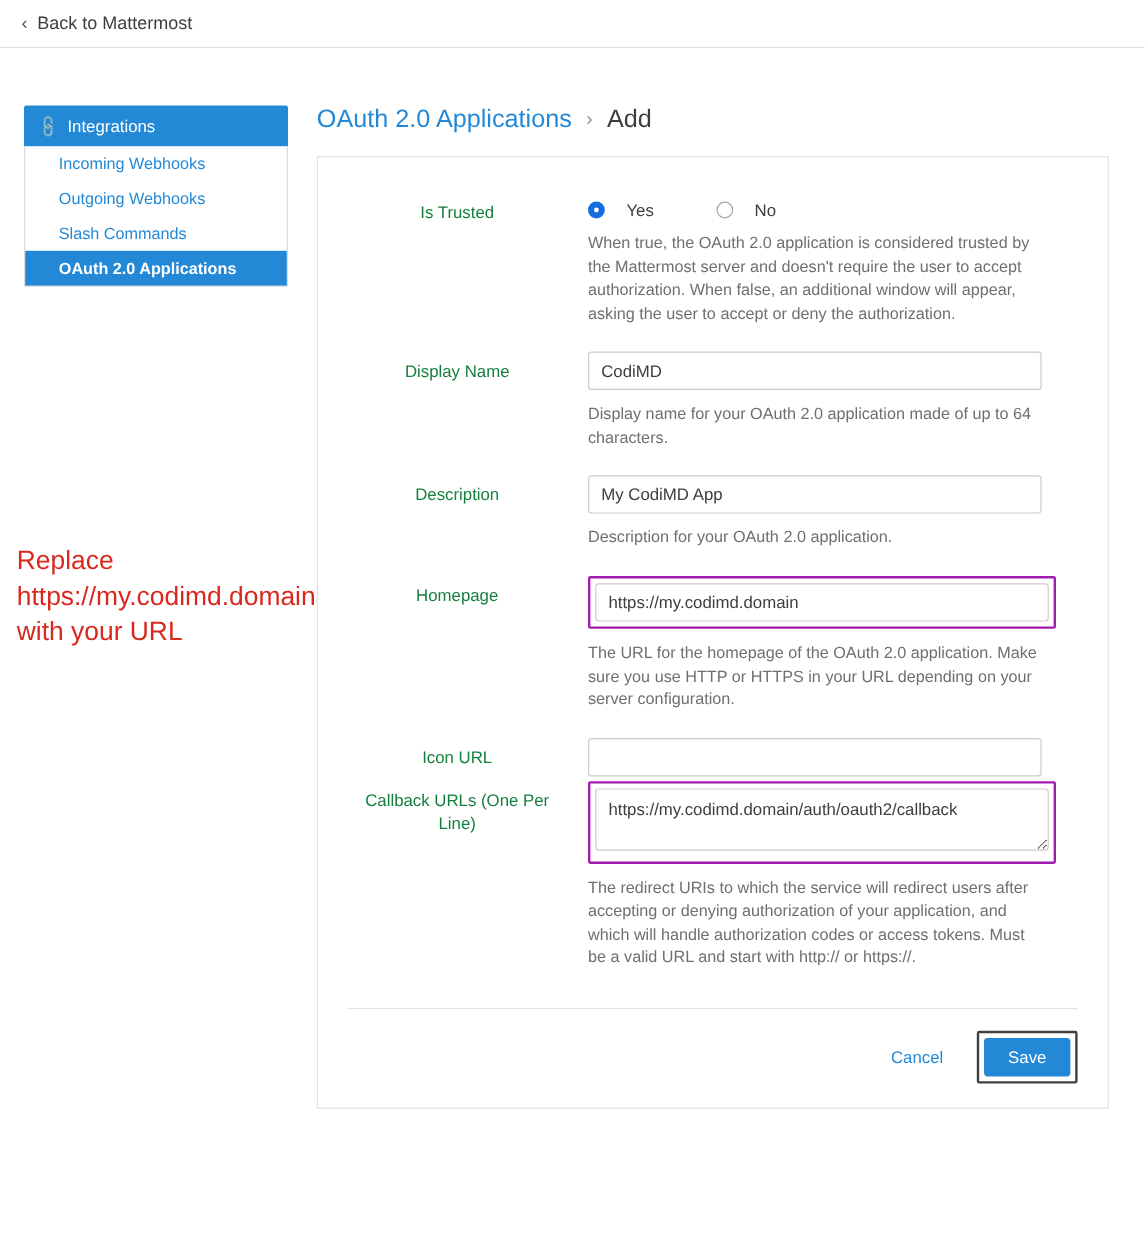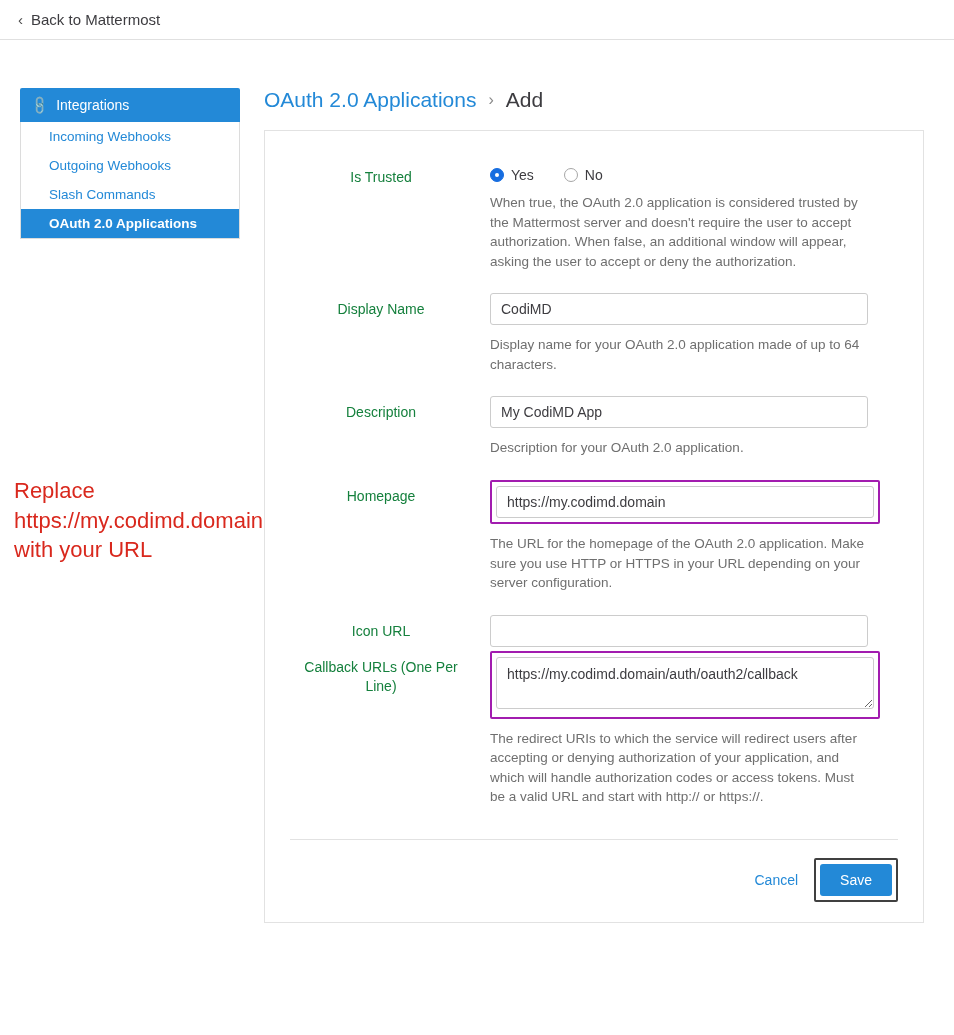--- a/index.html
+++ b/index.html
@@ -106,21 +106,21 @@
     padding-top: 7px;
     font-size: 14px;
     color: #15803d;
     line-height: 1.35;
   }
   .fld { flex: 1; }
 
   .radio-line {
     display: flex;
     align-items: center;
-    gap: 7px;
+    gap: 18px;
     padding-top: 6px;
     font-size: 14px;
   }
   .radio-line .gap { width: 16px; }
   .rad {
     width: 14px; height: 14px;
     border-radius: 50%;
     border: 1px solid #a6a6a6;
     background: #fff;
     display: inline-block;
@@ -173,21 +173,21 @@
 
   .sep {
     border-top: 1px solid #e2e2e2;
     margin: 14px 0 0 0;
   }
   .actions {
     display: flex;
     justify-content: flex-end;
     align-items: center;
     padding-top: 18px;
-    gap: 4px;
+    gap: 16px;
   }
   .cancel {
     font-size: 14px;
     color: #2389d7;
     padding: 6px 12px;
     cursor: pointer;
   }
   .savewrap {
     border: 2px solid #404040;
     padding: 4px;
@@ -202,21 +202,21 @@
     border-radius: 3px;
     padding: 8px 20px;
     cursor: pointer;
     font-family: "Liberation Sans", sans-serif;
   }
 
   
   .annot {
     position: absolute;
     left: 14px;
-    top: 476px;
+    top: 452px;
     width: 250px;
     font-size: 22px;
     line-height: 1.35;
     color: #d9281d;
   }
 </style>
 </head>
 <body>
 
 <div class="backbar">

